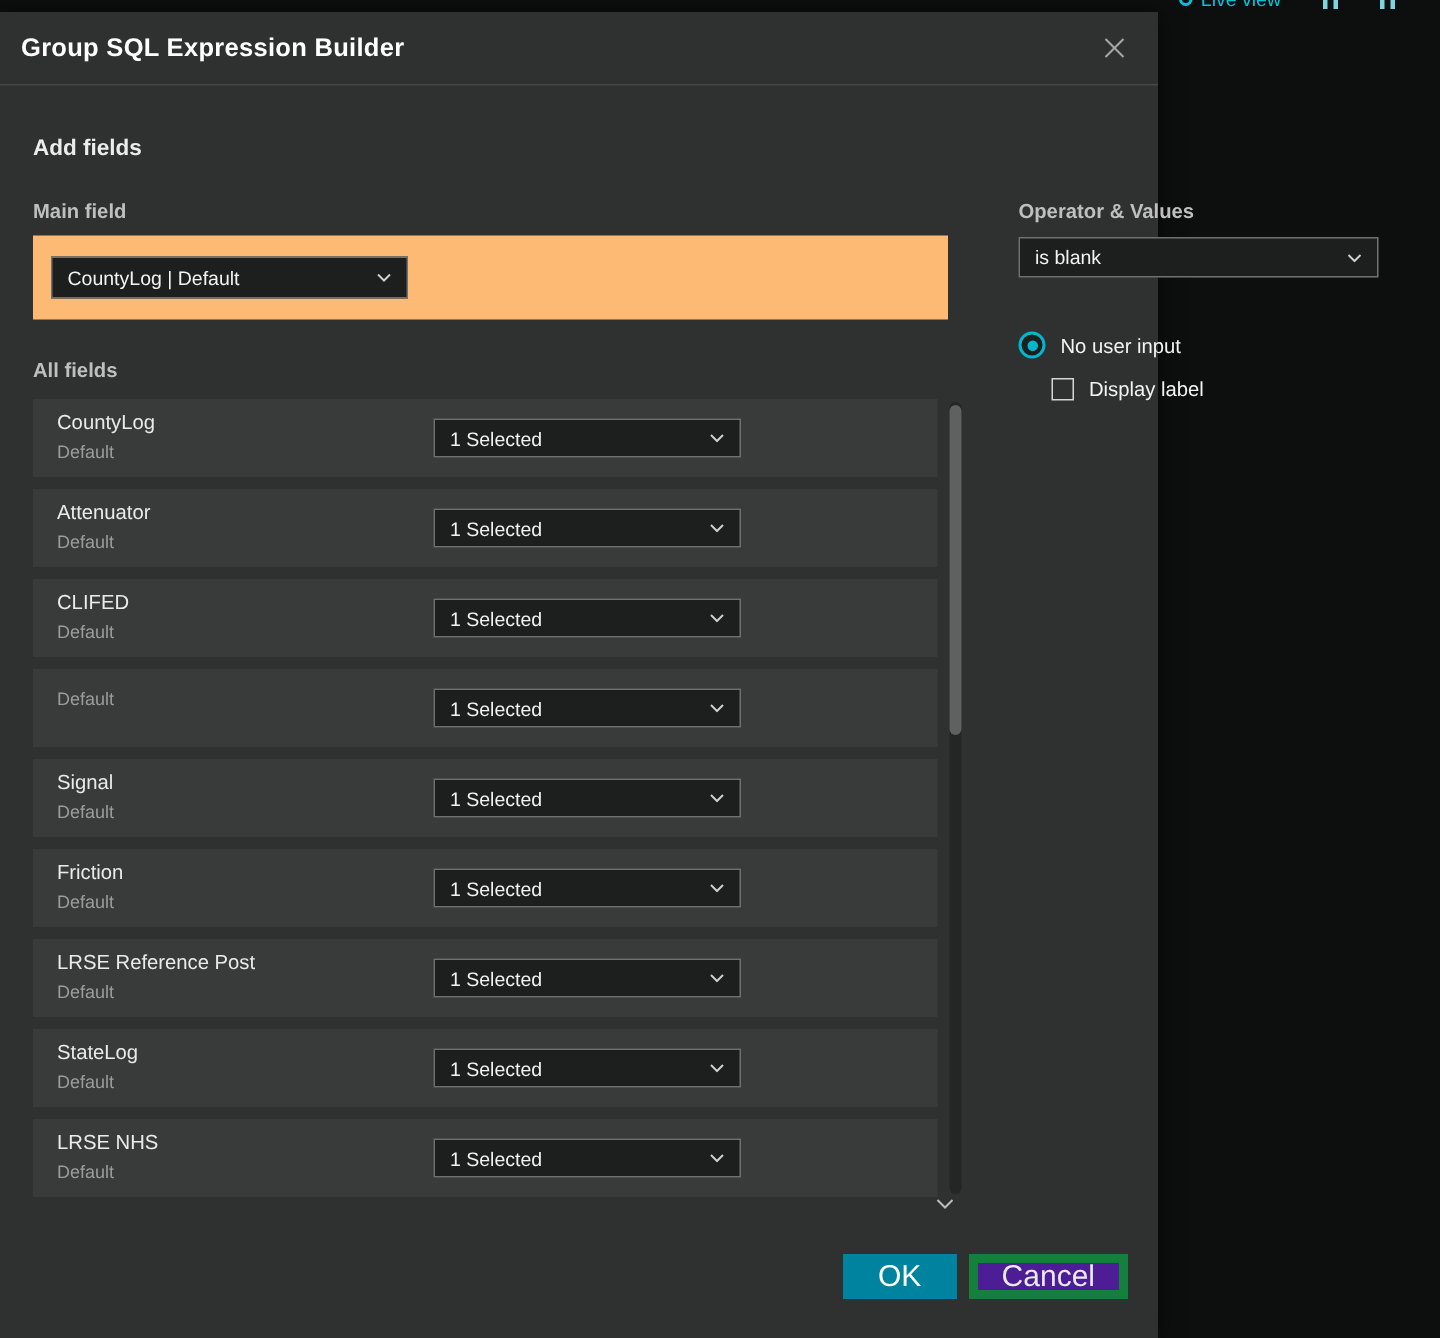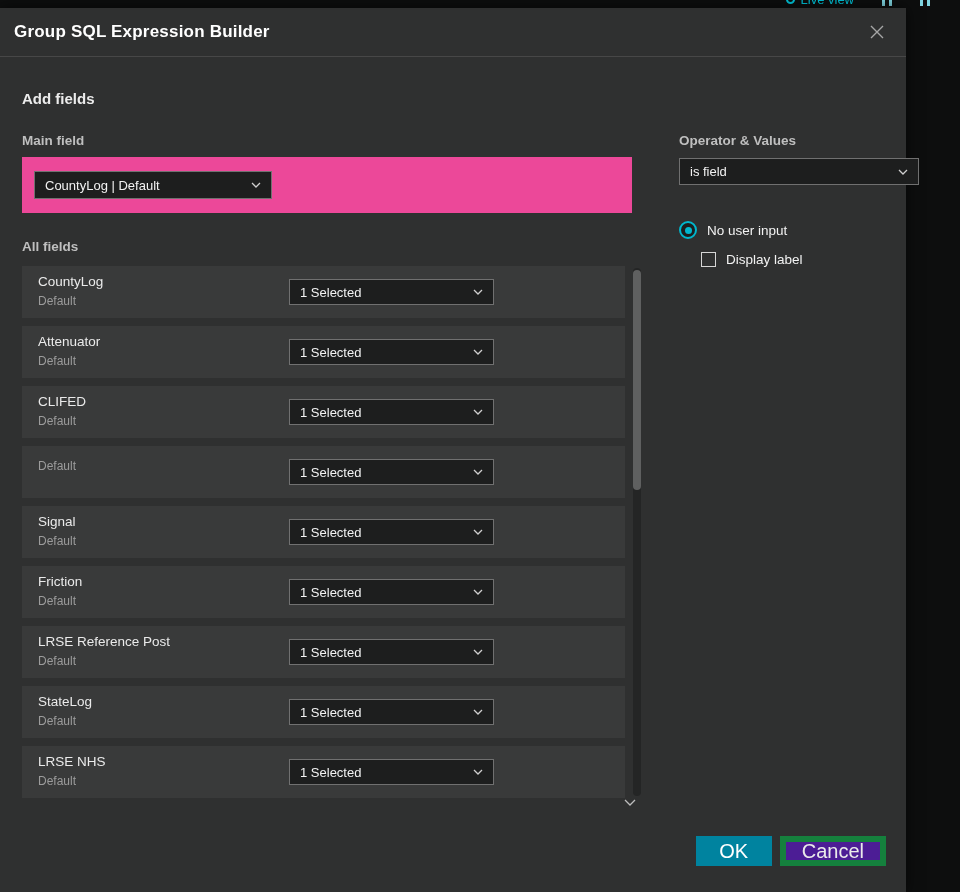--- a/index.html
+++ b/index.html
@@ -21,21 +21,21 @@
     position: absolute; top: -10px; right: 30px;
     display: flex; align-items: center; height: 18px;
   }
   .lv-dot { width: 9px; height: 9px; border-radius: 50%; border: 2px solid #00c5da; margin-right: 6px; }
   .lv-label { color: #00c5da; font-size: 13px; }
   .bk-bars { display: flex; gap: 4px; align-items: flex-end; margin-left: 28px; }
   .bk-bars i { display: block; width: 3px; height: 13px; background: #7fd4e0; }
 
   
   .dialog {
-    position: absolute; left: 0; top: 8px; width: 906px; height: 884px;
+    position: absolute; left: 0; top: 8px; width: 772px; height: 884px;
     background: #2f3030;
     box-shadow: 0 0 14px rgba(0,0,0,.6);
   }
   .dialog-header {
     height: 49px; border-bottom: 1px solid #474747;
     display: flex; align-items: center; padding: 0 14px;
   }
   .dialog-title { font-size: 17px; font-weight: bold; color: #ffffff; letter-spacing: .2px; }
   .close-btn {
     margin-left: auto; width: 30px; height: 30px;
@@ -54,21 +54,21 @@
 
   
   .dropdown {
     height: 28px; background: #1d1e1e; border: 1px solid #707070;
     display: flex; align-items: center; padding: 0 10px;
     font-size: 13px; color: #f2f2f2; cursor: pointer;
   }
   .dropdown .chev { margin-left: auto; display: flex; align-items: center; }
 
   .main-field-panel {
-    margin-top: 9px; height: 56px; width: 610px; background: #ec4899;
+    margin-top: 9px; height: 56px; width: 610px; background: #fdba74;
     display: flex; align-items: center; padding: 0 12px; gap: 15px;
   }
   .dd-main { width: 238px; }
   .dd-date { width: 207px; }
   .cal-icon { margin-right: 8px; display: flex; align-items: center; }
 
   .all-fields-label { margin-top: 26px; }
 
   .fields-list { margin-top: 12px; position: relative; width: 633px; }
   .field-row {
@@ -291,21 +291,21 @@
           </div>
         </div>
       </div>
 
       <div class="v-divider"></div>
 
       <div class="col-right">
         <div class="section-label">Operator &amp; Values</div>
 
         <div class="dropdown dd-operator">
-          <span>is field</span>
+          <span>is blank</span>
           <span class="chev">
             <svg width="10" height="6" viewBox="0 0 10 6">
                 <path d="M1 1l4 4 4-4" stroke="#cfcfcf" stroke-width="1.3" fill="none"></path>
               </svg>
           </span>
         </div>
 
         <div class="radio-row">
           <span class="radio-outer">
               <span class="radio-dot"></span>

